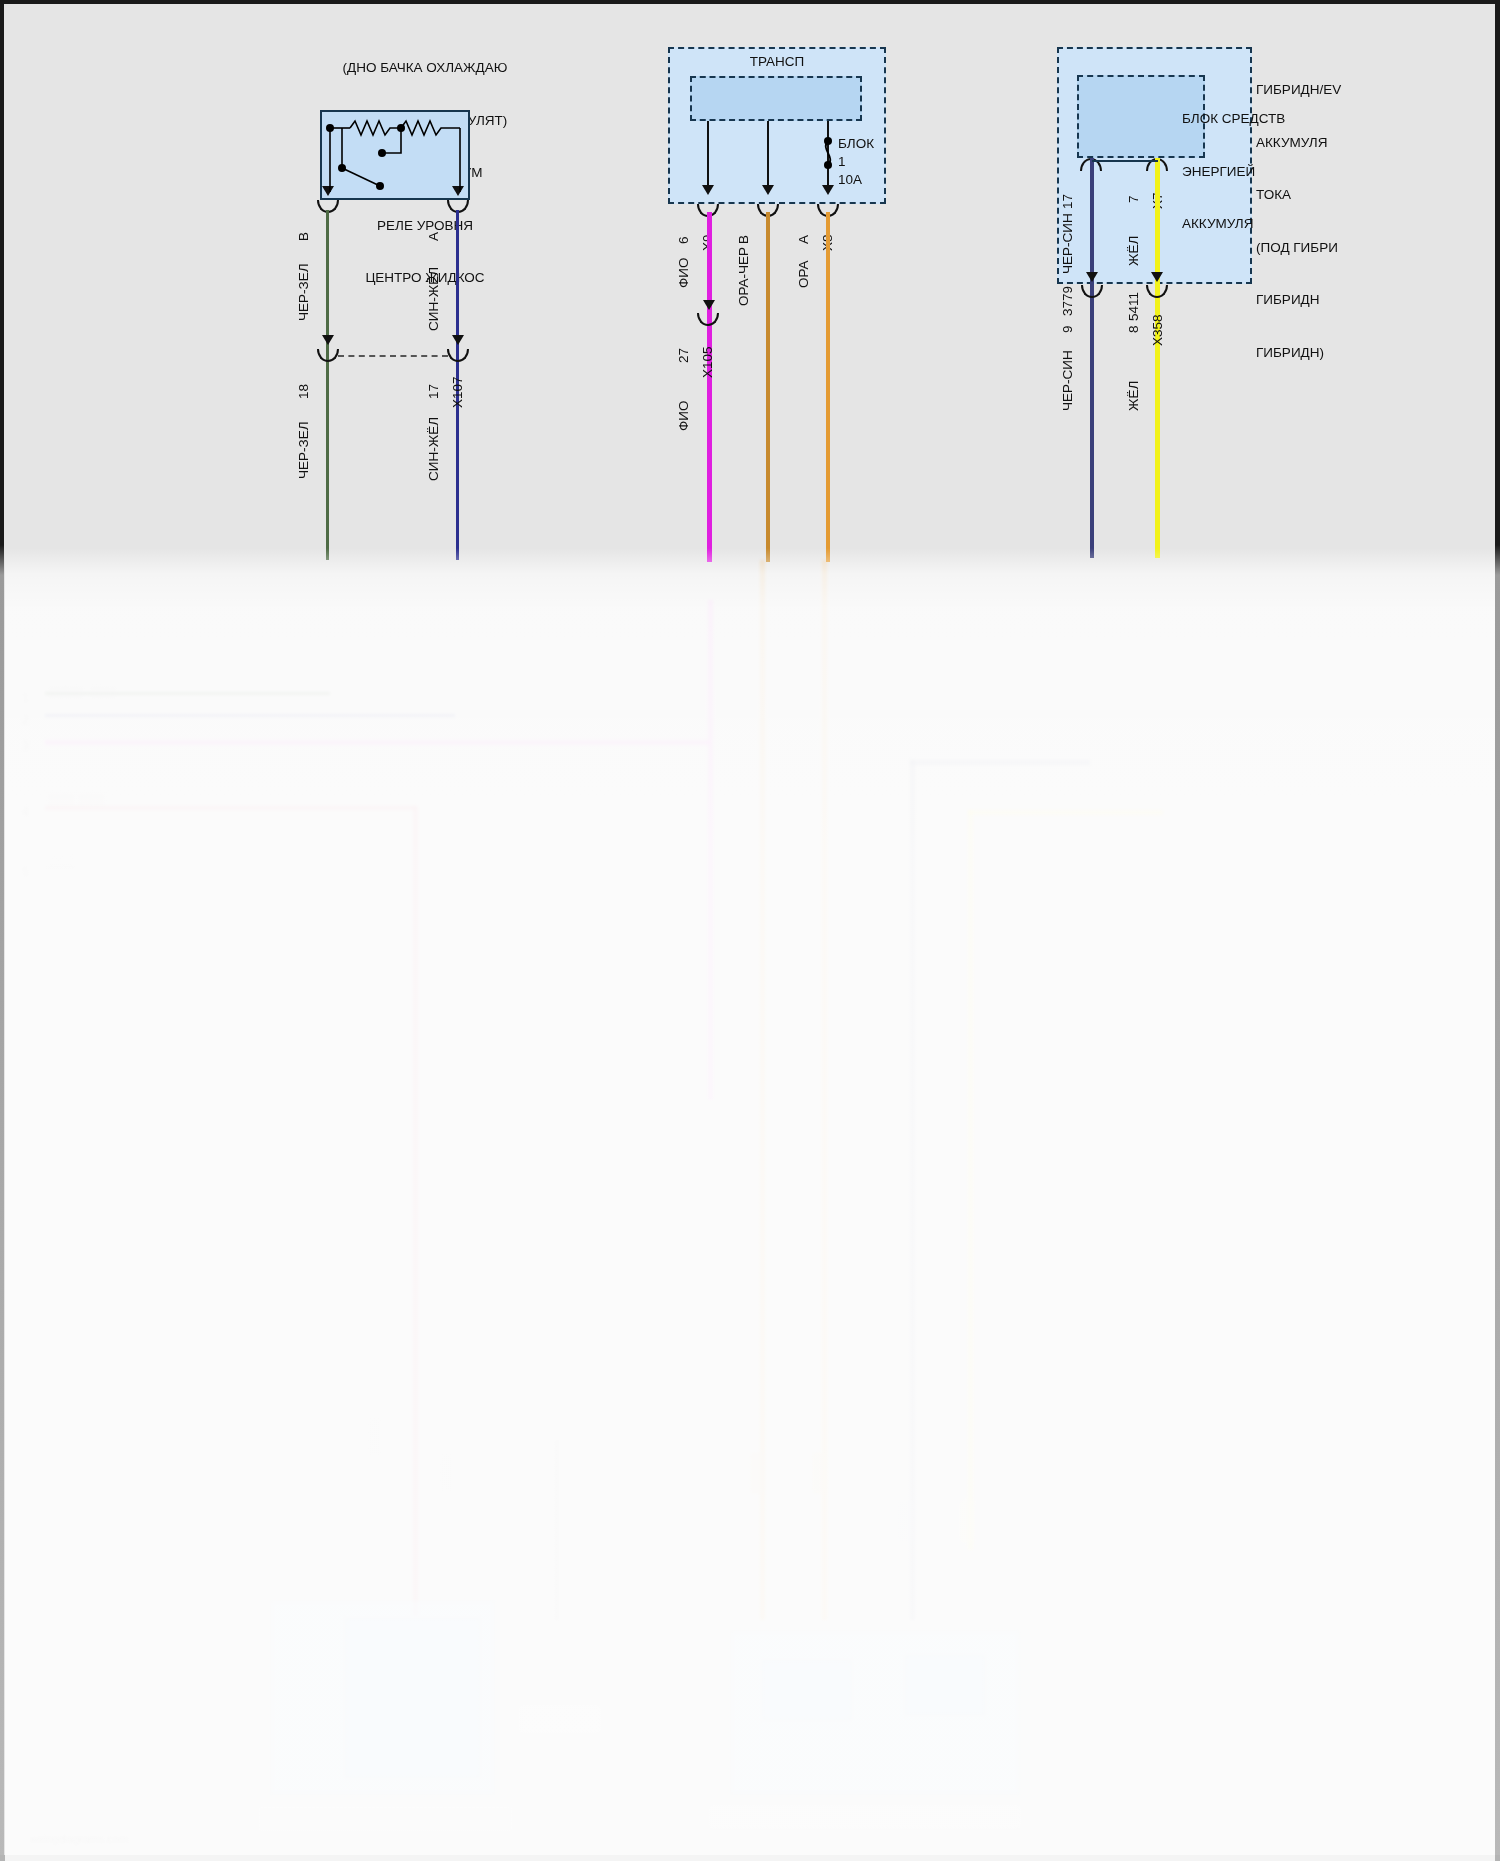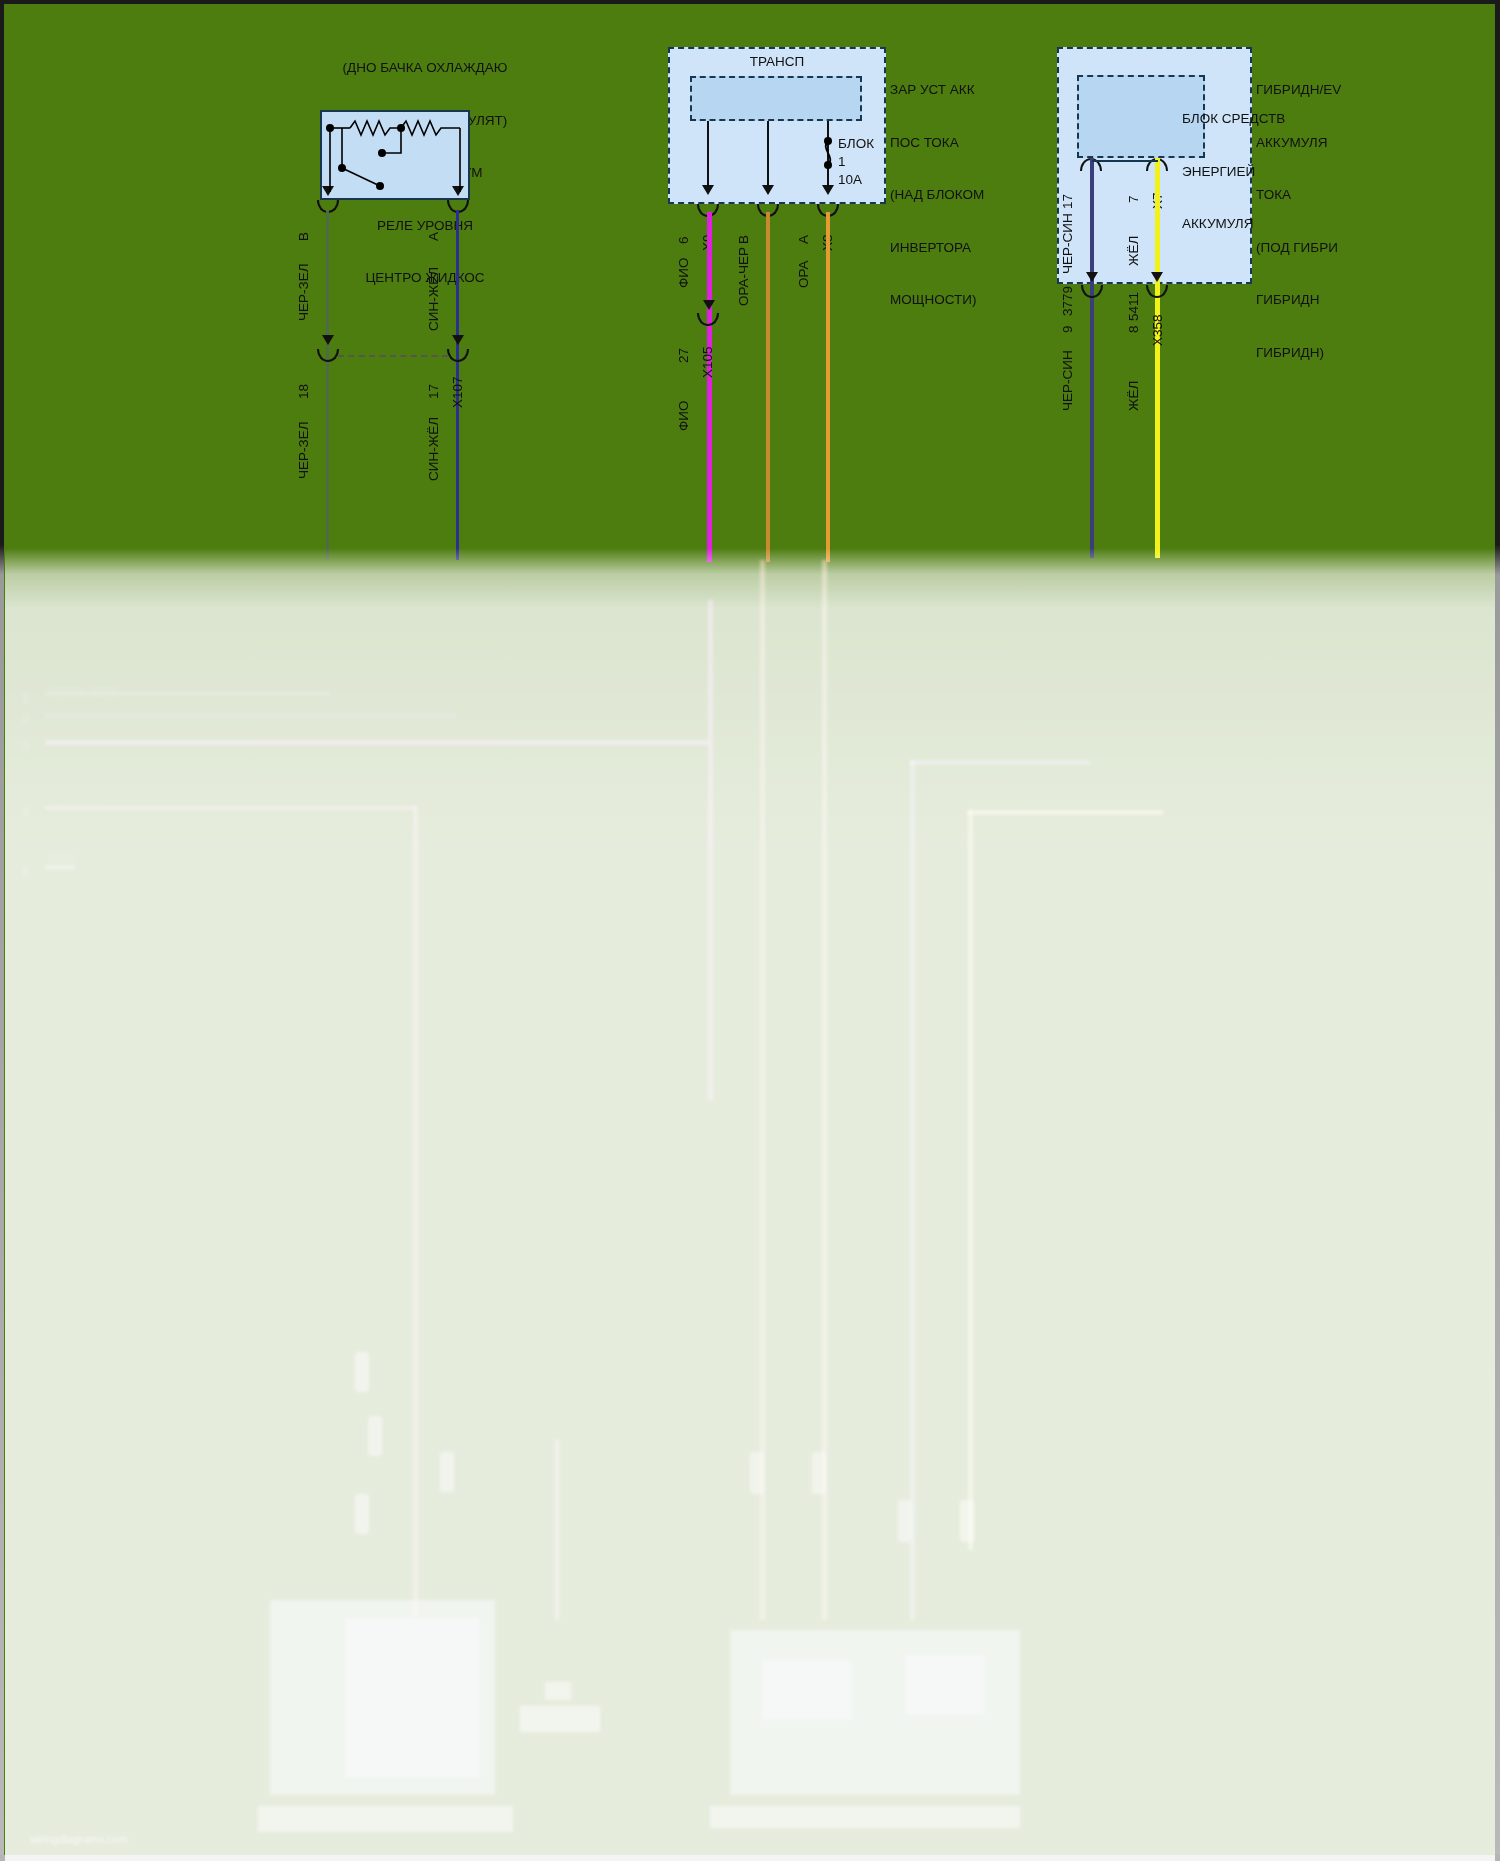--- a/index.html
+++ b/index.html
@@ -5,21 +5,21 @@
   * { box-sizing: border-box; }
   html, body {
     margin: 0; padding: 0;
     background: #ffffff;
     font-family: "Liberation Sans", sans-serif;
   }
   #page {
     position: relative;
     width: 1500px;
     height: 1861px;
-    background: #4d7c0f;
+    background: #e5e5e5;
     overflow: hidden;
   }
   
   #frame-top, #frame-left, #frame-right {
     position: absolute;
     background: #1a1a1a;
   }
   #frame-top   { left: 0;    top: 0;  width: 1500px; height: 4px; }
   #frame-left  { left: 0;    top: 0;  width: 4px;  height: 1861px;
                  background: linear-gradient(to bottom,#1a1a1a 0px,#1a1a1a 545px,#9a9a9a 575px,#b9b9b9 100%); }
@@ -241,27 +241,20 @@
 
     <svg width="20" height="48" viewBox="0 0 20 48" style="position:absolute; left:818px; top:135px; z-index:3;">
       <path d="M10 6 C 2 14, 18 22, 10 30" stroke="#000" stroke-width="1.8" fill="none"></path>
       <circle cx="10" cy="6" r="4" fill="#000"></circle>
       <circle cx="10" cy="30" r="4" fill="#000"></circle>
     </svg>
     <div class="lbl" style="left:838px; top:136px;">БЛОК</div>
     <div class="lbl" style="left:838px; top:154px;">1</div>
     <div class="lbl" style="left:838px; top:172px;">10А</div>
 
-    <div class="lbl" style="left:890px; top:46px; width:170px; line-height:17.5px;">
-      <div>ЗАР УСТ АКК</div>
-      <div>ПОС ТОКА</div>
-      <div>(НАД БЛОКОМ</div>
-      <div>ИНВЕРТОРА</div>
-      <div>МОЩНОСТИ)</div>
-    </div>
 
     <div class="cup" style="left:697px; top:204px;"></div>
     <div class="lbl rot" style="left:692px; top:228px;">6</div>
     <div class="lbl rot" style="left:716px; top:235px;">X9</div>
     <div class="wire" style="left:707px; top:212px; width:5px; height:350px; background:#e01fe0;"></div>
     <div class="lbl rot" style="left:692px; top:272px;">ФИО</div>
     <div class="arrow-d" style="left:703px; top:300px;"></div>
     <div class="cup" style="left:697px; top:313px;"></div>
     <div class="lbl rot" style="left:692px; top:347px;">27</div>
     <div class="lbl rot" style="left:716px; top:362px;">X105</div>

